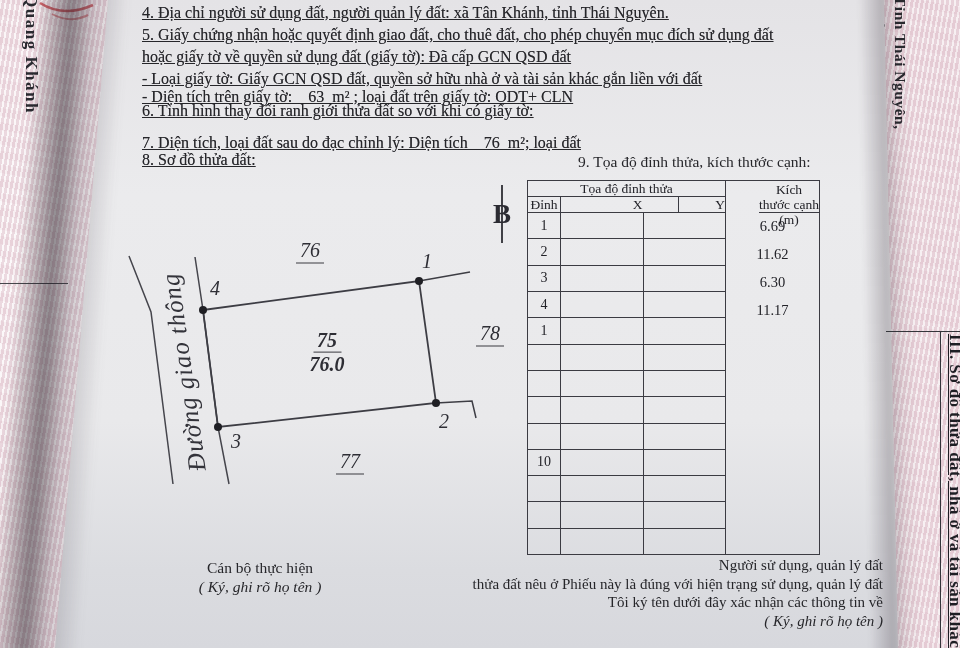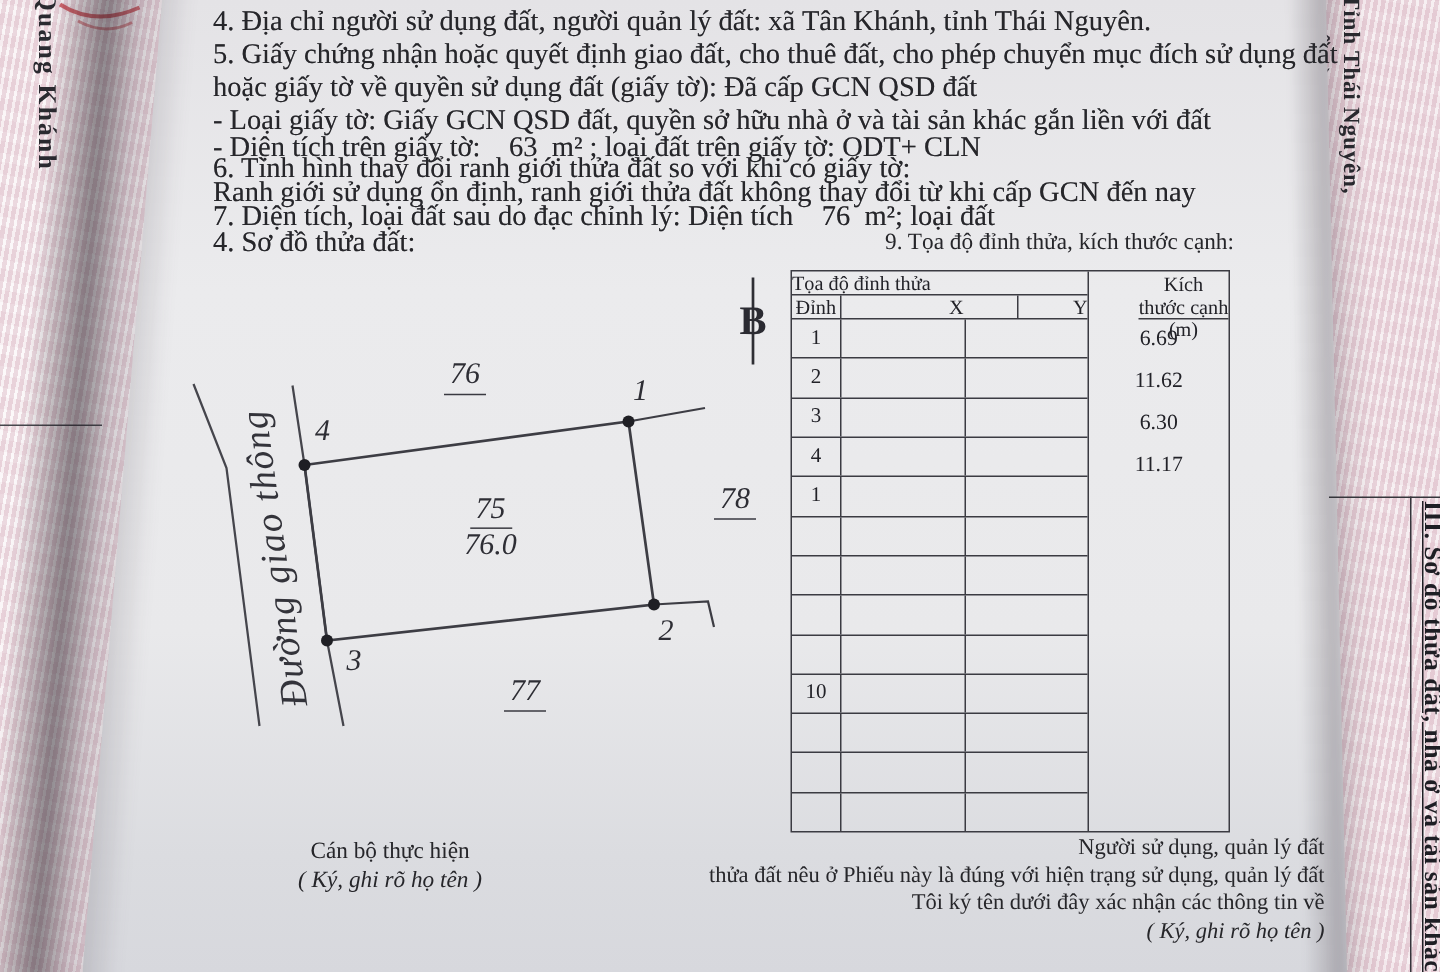--- a/index.html
+++ b/index.html
@@ -34,47 +34,47 @@
   .vtext{position:absolute;transform:rotate(90deg);transform-origin:0 0;white-space:nowrap;font-weight:bold;}
   .owner-vt{left:41px;top:-6px;font-size:17px;letter-spacing:1.5px;color:#2a2a30;}
   .province-vt{left:909px;top:-4px;font-size:15.5px;letter-spacing:.5px;color:#2a2a30;}
   .fragment-vt{left:888px;top:6px;font-size:15px;color:#2a2a30;}
   .section3-vt{left:965px;top:334px;font-size:17px;letter-spacing:.4px;color:#1e1e24;text-decoration:underline;}
   .pink-line-h-left{position:absolute;left:0;top:283px;width:68px;border-top:1.6px solid #46464c;}
   .pink-line-h-right{position:absolute;left:886px;top:331px;width:74px;border-top:1.8px solid #35353b;}
   .pink-line-v-right{position:absolute;left:940px;top:331px;height:317px;border-left:1.8px solid #35353b;}
   .stamp{position:absolute;left:0;top:0;width:140px;height:40px;pointer-events:none;}
   
-  .doc-line{position:absolute;font-size:19px;white-space:pre;color:#26262a;text-shadow:0 0 .4px rgba(40,40,48,.55);}
+  .doc-line{position:absolute;font-size:16px;white-space:pre;color:#26262a;text-shadow:0 0 .4px rgba(40,40,48,.55);text-decoration:underline;}
   
   .pl{position:absolute;transform:translate(-50%,-50%);font-style:italic;font-size:20px;color:#2e2e35;white-space:nowrap;}
   .pl .u{display:inline-block;border-bottom:1.6px solid #3a3a41;padding:0 4px 1px;}
   .fraction{text-align:center;line-height:1.12;}
   .north-b{position:absolute;left:502px;top:214px;transform:translate(-50%,-50%);font-weight:bold;font-size:27px;color:#2b2b32;}
   .road-label{position:absolute;left:184px;top:372px;transform:translate(-50%,-50%) rotate(-98deg);
     font-style:italic;font-size:25px;letter-spacing:1px;white-space:nowrap;color:#33333a;}
   
   .ctable{position:absolute;left:527px;top:180px;width:293px;height:375px;display:flex;
     border:1.6px solid #3b3b42;box-sizing:border-box;font-size:13.5px;color:#222228;}
   .t-left{width:198px;display:flex;flex-direction:column;border-right:1.4px solid #3b3b42;box-sizing:border-box;}
-  .t-h1{height:16px;line-height:16px;text-align:left;border-bottom:1.2px solid #3b3b42;box-sizing:border-box;}
+  .t-h1{height:16px;line-height:16px;text-align:center;border-bottom:1.2px solid #3b3b42;box-sizing:border-box;}
   .t-h2{height:16px;display:flex;border-bottom:1.2px solid #3b3b42;box-sizing:border-box;gap:36px;}
   .t-h2 div{line-height:15px;text-align:center;box-sizing:border-box;}
   .c-dinh{width:33px;border-right:1.2px solid #3b3b42;}
   .c-x{width:83px;border-right:1.2px solid #3b3b42;}
   .c-y{flex:1;}
   .t-row{flex:1;display:flex;border-bottom:1.2px solid #3b3b42;box-sizing:border-box;}
   .t-row:last-child{border-bottom:none;}
   .t-row div{box-sizing:border-box;}
   .t-row .c-dinh,.t-row .c-x{border-right:1.2px solid #3b3b42;}
   .t-row .c-dinh{display:flex;align-items:center;justify-content:center;font-size:14px;}
   .t-right{flex:1;position:relative;}
   .t-rhead{height:32px;border-bottom:1.2px solid #3b3b42;box-sizing:border-box;text-align:center;line-height:15px;padding-top:1px;margin-left:33px;}
   .dim{position:absolute;left:0;width:100%;text-align:center;font-size:14.5px;}
-  .coords-heading{position:absolute;left:578px;top:153px;font-size:15.5px;color:#26262a;margin-left:12px;}
+  .coords-heading{position:absolute;left:578px;top:153px;font-size:15.5px;color:#26262a;}
   
   .sig{position:absolute;text-align:center;font-size:15.5px;line-height:18.5px;color:#26262a;}
   .sig-left{left:150px;top:559px;width:220px;}
   .sig-right{left:428px;top:556px;width:455px;font-size:15px;text-align:right;}
   .it{font-style:italic;}
   svg.overlay{position:absolute;left:0;top:0;pointer-events:none;}
 </style>
 </head>
 <body>
 
@@ -97,44 +97,43 @@
   <div class="pink-line-h-right"></div>
   <div class="pink-line-v-right"></div>
   <div class="vtext section3-vt">III. Sơ đồ thửa đất, nhà ở và tài sản khác gắn liền</div>
 
   <div class="doc-line" style="left:142px;top:4px;">4. Địa chỉ người sử dụng đất, người quản lý đất: xã Tân Khánh, tỉnh Thái Nguyên.</div>
   <div class="doc-line" style="left:142px;top:26px;">5. Giấy chứng nhận hoặc quyết định giao đất, cho thuê đất, cho phép chuyển mục đích sử dụng đất</div>
   <div class="doc-line" style="left:142px;top:48px;">hoặc giấy tờ về quyền sử dụng đất (giấy tờ): Đã cấp GCN QSD đất</div>
   <div class="doc-line" style="left:142px;top:70px;">- Loại giấy tờ: Giấy GCN QSD đất, quyền sở hữu nhà ở và tài sản khác gắn liền với đất</div>
   <div class="doc-line" style="left:142px;top:88px;">- Diện tích trên giấy tờ:    63  m² ; loại đất trên giấy tờ: ODT+ CLN</div>
   <div class="doc-line" style="left:142px;top:102px;">6. Tình hình thay đổi ranh giới thửa đất so với khi có giấy tờ:</div>
-  <div class="doc-line" style="left:142px;top:118px;">Ranh giới sử dụng ổn định, ranh giới thửa đất không thay đổi từ khi cấp GCN đến nay</div>
   <div class="doc-line" style="left:142px;top:134px;">7. Diện tích, loại đất sau do đạc chỉnh lý: Diện tích    76  m²; loại đất</div>
-  <div class="doc-line" style="left:142px;top:151px;">4. Sơ đồ thửa đất:</div>
+  <div class="doc-line" style="left:142px;top:151px;">8. Sơ đồ thửa đất:</div>
   <div class="coords-heading">9. Tọa độ đỉnh thửa, kích thước cạnh:</div>
 
   <svg class="overlay" width="960" height="648" viewBox="0 0 960 648">
     <polyline points="129,256 151,312 173,484" fill="none" stroke="#45454c" stroke-width="1.5"></polyline>
     <polyline points="195,257 203,310 218,427 229,484" fill="none" stroke="#45454c" stroke-width="1.5"></polyline>
     <polygon points="203,310 419,281 436,403 218,427" fill="none" stroke="#3d3d44" stroke-width="1.8"></polygon>
     <line x1="419" y1="281" x2="470" y2="272" stroke="#3d3d44" stroke-width="1.5"></line>
     <polyline points="436,403 472,401 476,418" fill="none" stroke="#3d3d44" stroke-width="1.5"></polyline>
     <line x1="502" y1="185" x2="502" y2="243" stroke="#2e2e34" stroke-width="1.8"></line>
     <circle cx="419" cy="281" r="4" fill="#1f1f24"></circle>
     <circle cx="436" cy="403" r="4" fill="#1f1f24"></circle>
     <circle cx="218" cy="427" r="4" fill="#1f1f24"></circle>
     <circle cx="203" cy="310" r="4" fill="#1f1f24"></circle>
   </svg>
 
   <div class="north-b">B</div>
   <div class="road-label">Đường giao thông</div>
   <div class="pl" style="left:310px;top:251px;"><span class="u">76</span></div>
   <div class="pl" style="left:350px;top:462px;"><span class="u">77</span></div>
   <div class="pl" style="left:490px;top:334px;"><span class="u">78</span></div>
-  <div class="pl fraction" style="left:327px;top:352px;">
+  <div class="pl fraction" style="left:327px;top:352px;font-weight:bold;">
     <span class="u">75</span>
     <div>76.0</div>
   </div>
   <div class="pl" style="left:427px;top:261px;">1</div>
   <div class="pl" style="left:444px;top:421px;">2</div>
   <div class="pl" style="left:236px;top:441px;">3</div>
   <div class="pl" style="left:215px;top:288px;">4</div>
 
   <div class="ctable">
     <div class="t-left">

